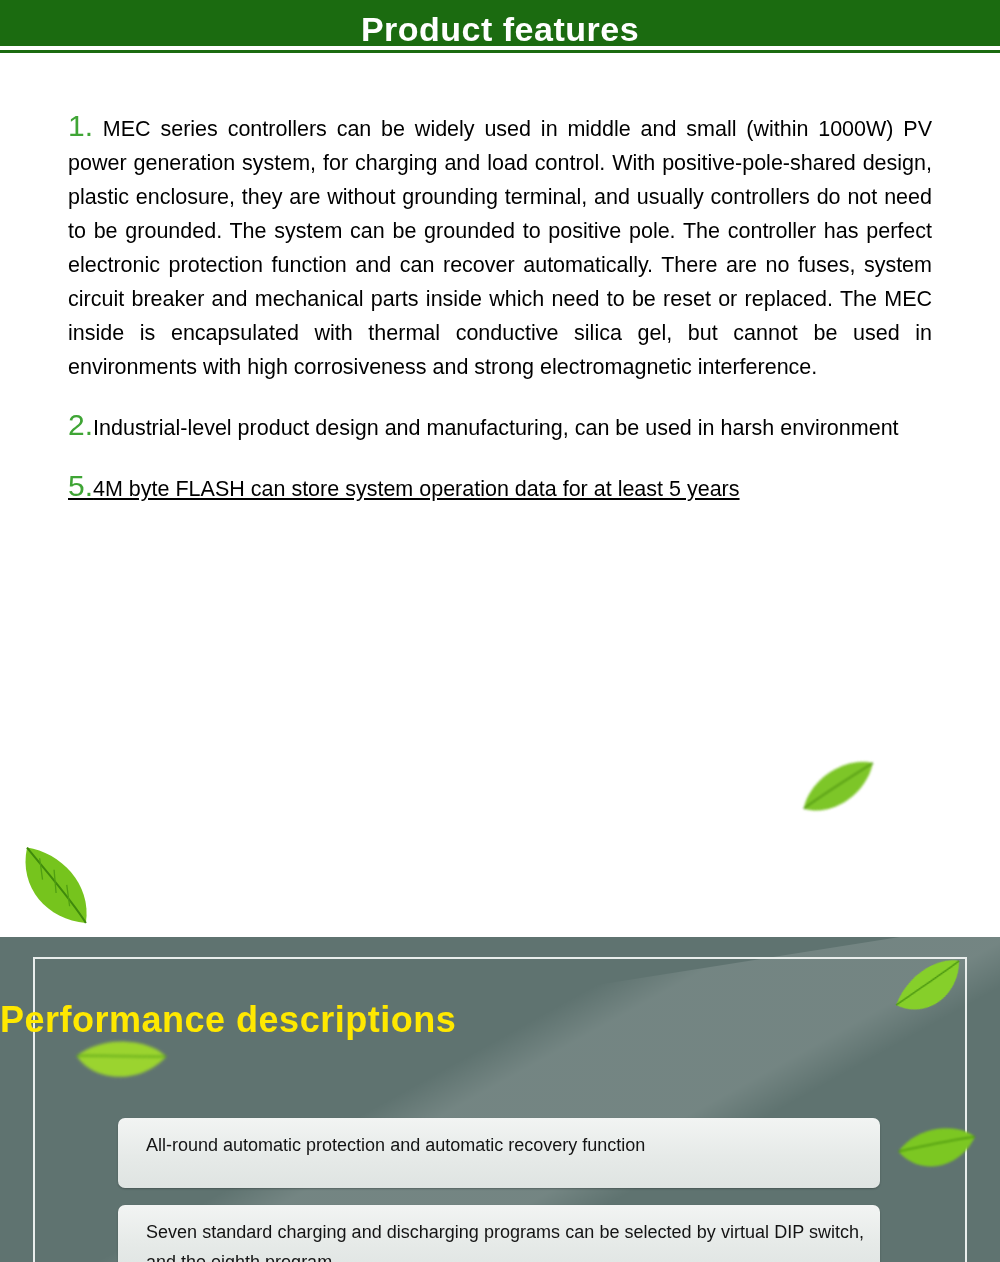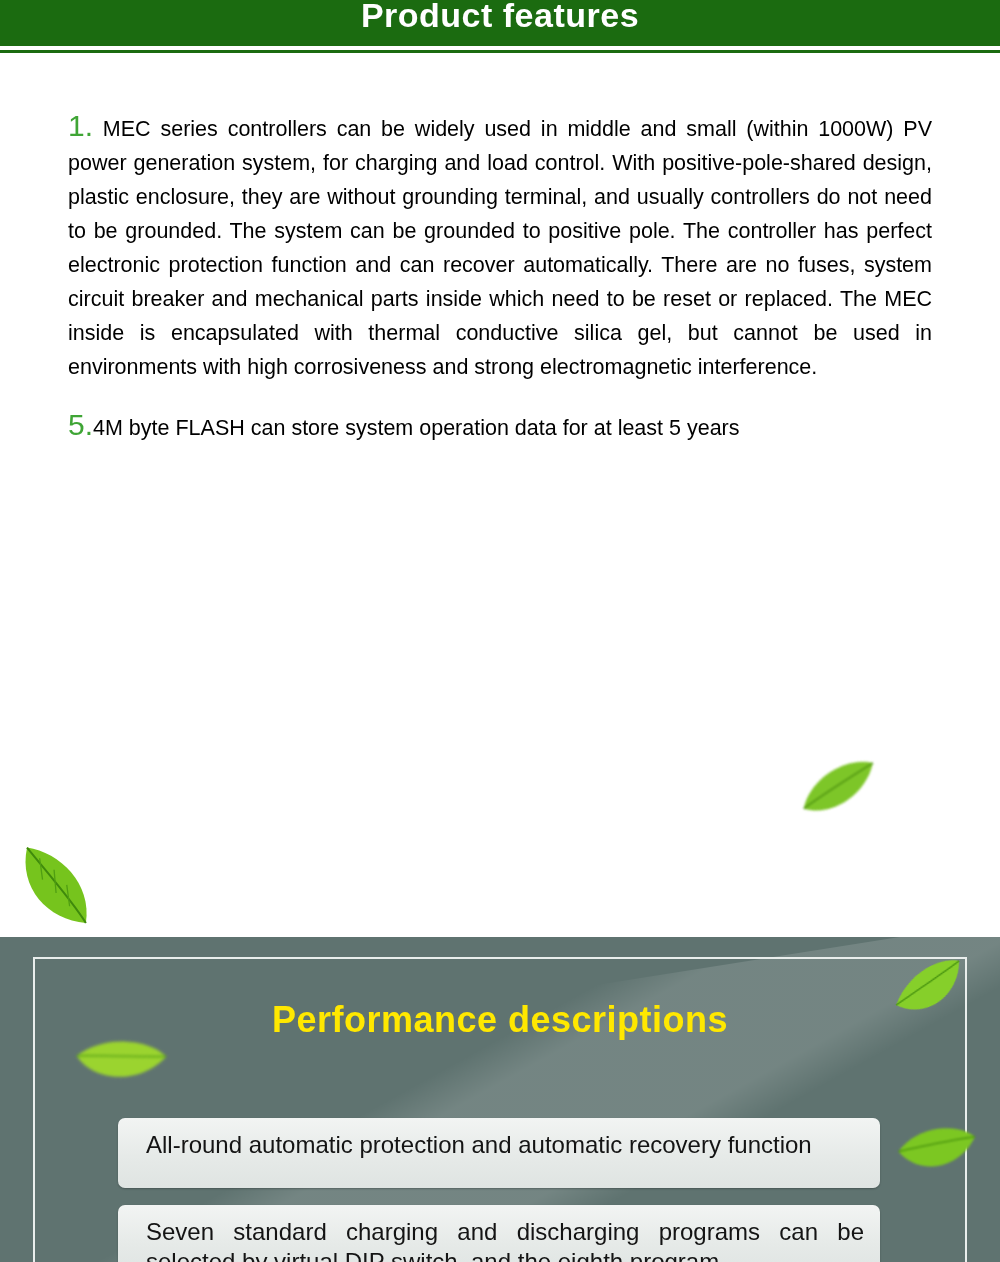--- a/index.html
+++ b/index.html
@@ -14,21 +14,21 @@
     overflow: hidden;
     font-family: "Liberation Sans", sans-serif;
   }
 
   
   .header-band {
     width: 1000px;
     height: 46px;
     background: #1b6b10;
     display: flex;
-    align-items: flex-start;
+    align-items: flex-end;
     justify-content: center;
     position: relative;
   }
   .header-title {
     color: #ffffff;
     font-size: 34px;
     font-weight: bold;
     letter-spacing: 0.5px;
     line-height: 34px;
     margin-top: -2px;
@@ -46,21 +46,21 @@
     box-sizing: border-box;
   }
   .feature-block {
     margin-bottom: 26px;
     color: #000000;
     font-size: 21.5px;
     line-height: 34px;
     text-align: justify;
     text-justify: inter-word;
   }
-  .feature-block:last-child { margin-bottom: 16px; }
+  .feature-block:last-child { margin-bottom: 16px; text-decoration: underline; }
   .num {
     color: #3fa535;
     font-size: 30px;
     line-height: 30px;
     vertical-align: baseline;
   }
   .feature-text { }
 
   
   .first-gap { letter-spacing: 0; }
@@ -101,36 +101,35 @@
     right: 33px;
     bottom: -20px;
     border: 2px solid #e9eeec;
     box-sizing: border-box;
   }
   .perf-title {
     position: absolute;
     left: 0;
     top: 62px;
     width: 1000px;
-    text-align: center;
     color: #ffe800;
     font-size: 36px;
     font-weight: bold;
     letter-spacing: 0.5px;
   }
   .perf-item {
     position: absolute;
     left: 118px;
     width: 762px;
     background: linear-gradient(180deg, #f2f4f3 0%, #e6eae8 55%, #dfe4e2 100%);
     border-radius: 7px;
     box-sizing: border-box;
     padding: 12px 16px 12px 28px;
     color: #141414;
-    font-size: 24px;
+    font-size: 18px;
     line-height: 30px;
     text-align: justify;
     text-justify: inter-word;
     box-shadow: 0 1px 2px rgba(0,0,0,0.25);
   }
   .perf-item-1 { top: 181px; height: 70px; }
   .perf-item-2 { top: 268px; height: 70px; }
 </style>
 </head>
 <body>
@@ -139,20 +138,23 @@
   <div class="header-title">Product features</div>
 </div>
 <div class="header-rule"></div>
 
 <div class="features">
 
   <p class="feature-block">
     <span class="num">1.</span><span class="first-gap">&nbsp;</span><span class="feature-text">MEC series controllers can be widely used in middle and small (within 1000W) PV power generation system, for charging and load control. With positive-pole-shared design, plastic enclosure, they are without grounding terminal, and usually controllers do not need to be grounded. The system can be grounded to positive pole. The controller has perfect electronic protection function and can recover automatically. There are no fuses, system circuit breaker and mechanical parts inside which need to be reset or replaced. The MEC inside is encapsulated with thermal conductive silica gel, but cannot be used in environments with high corrosiveness and strong electromagnetic interference.</span>
   </p>
 
+  <p class="feature-block">
+    <span class="num">2.</span><span class="feature-text">Industrial-level product design and manufacturing, can be used in harsh environment</span>
+  </p>
 
 
 
   <p class="feature-block">
     <span class="num">5.</span><span class="feature-text">4M byte FLASH can store system operation data for at least 5 years</span>
   </p>
 
 </div>
 
 <div class="leaf" style="left:795px; top:765px; transform:rotate(-18deg); filter:blur(1.2px);">

